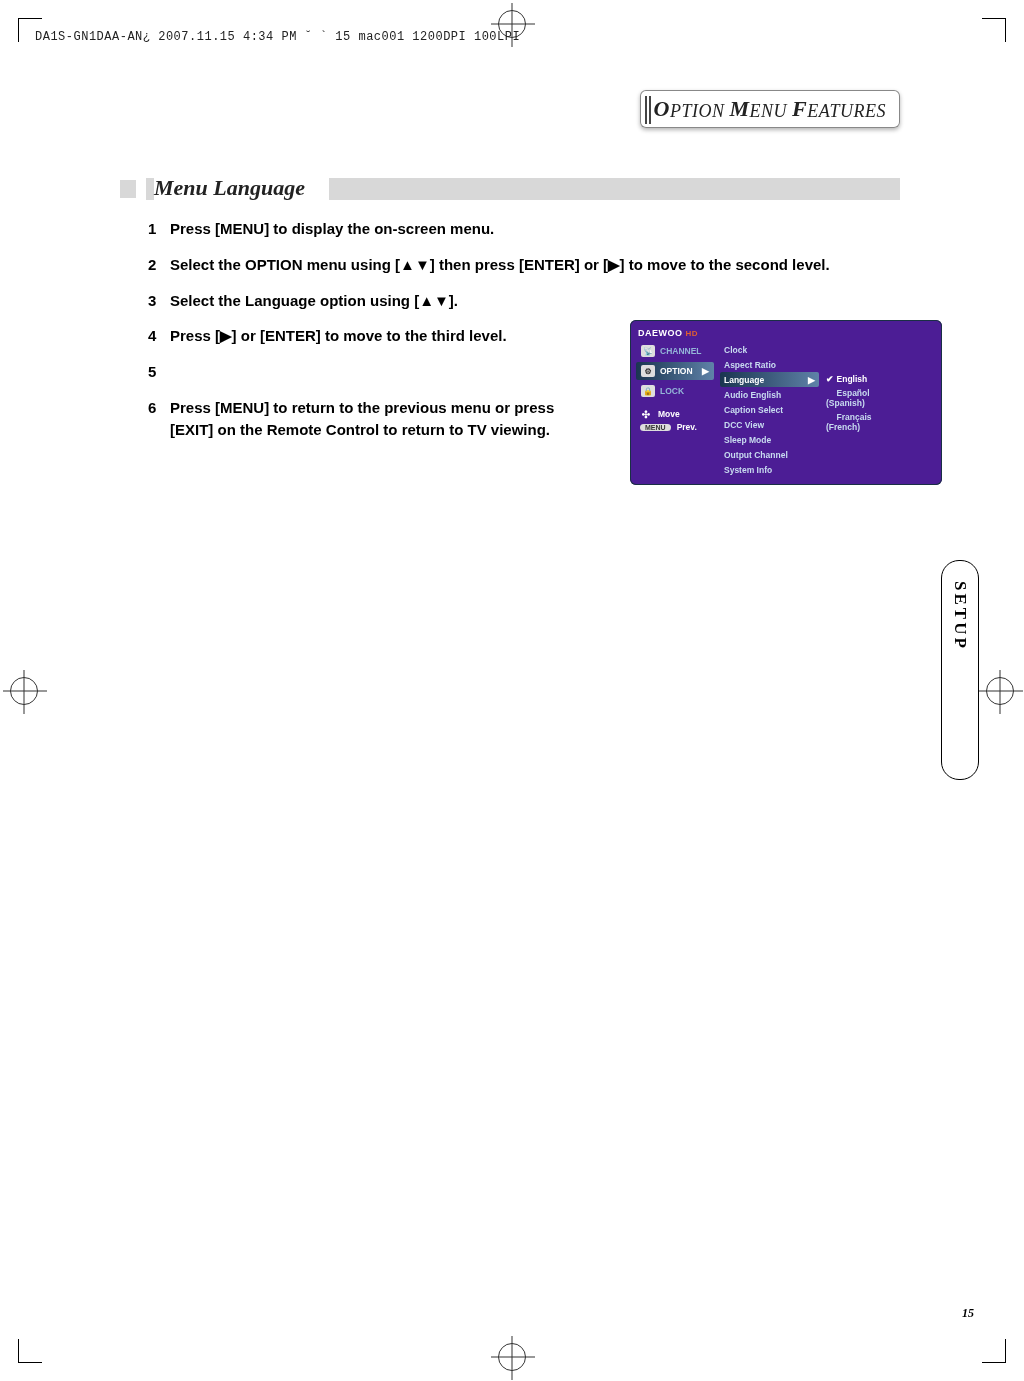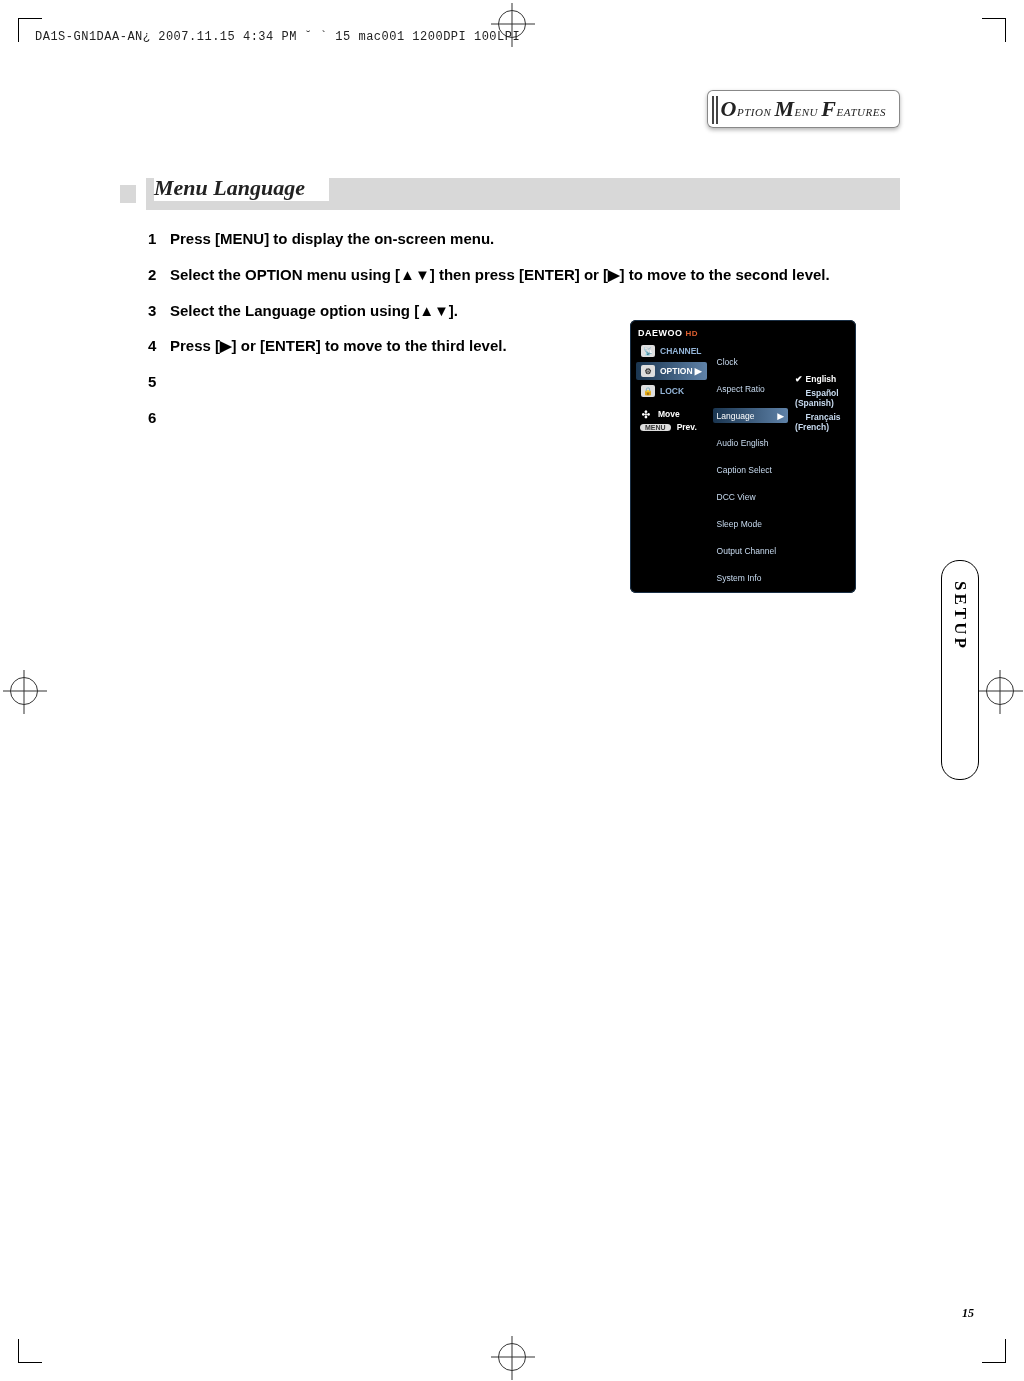--- a/index.html
+++ b/index.html
@@ -76,38 +76,38 @@
     box-shadow: 0 2px 4px rgba(0,0,0,0.3), inset 0 0 0 1px #888;
   }
   .header-box::before {
     content: "";
     position: absolute;
     top: 6px; left: 5px;
     width: 2px; height: 28px;
     background: #444;
     box-shadow: 4px 0 0 #444;
   }
-  .header-caps { font-variant: small-caps; text-transform: uppercase; font-size: 11px; vertical-align: middle;}
+  .header-caps { font-variant: small-caps; text-transform: uppercase; font-size: 18px; vertical-align: middle;}
   .header-initial { font-size: 22px; font-weight: bold; }
 
   .section-row {
     display: flex;
     align-items: center;
     margin-bottom: 18px;
   }
   .section-bullet {
     width: 16px; height: 18px;
     background: #d8d8d8;
     margin-right: 10px;
     flex-shrink: 0;
   }
   .section-title {
     flex: 1;
     background: #d8d8d8;
-    height: 32px;
+    height: 22px;
     position: relative;
   }
   .section-title-text {
     position: absolute;
     top: -3px;
     left: 8px;
     font-family: Georgia, serif;
     font-style: italic;
     font-weight: bold;
     font-size: 22px;
@@ -144,22 +144,22 @@
   .step-right-col .step-text { max-width: 390px; }
 
   .screenshot-area {
     position: absolute;
     top: 230px;
     right: 0;
     width: 270px;
   }
 
   .osd {
-    width: 226px;
-    background: #000000;
+    width: 312px;
+    background: #4c1d95;
     border-radius: 6px;
     padding: 8px 6px 8px 6px;
     color: #fff;
     font-family: Arial, Helvetica, sans-serif;
     font-size: 9.5px;
     box-shadow: 0 0 0 1px #1a2f45 inset;
   }
   .osd-row { display:flex; }
   .osd-left {
     width: 78px;
@@ -205,25 +205,24 @@
   .osd-tab .tri { margin-left: auto; font-size: 9px; }
 
   .osd-mid {
     width: 105px;
     padding-left: 6px;
   }
   .osd-mid-item {
     padding: 2.5px 4px;
     font-size: 8.5px;
     color: #c8dbf0;
-    font-weight: normal;
+    font-weight: bold;
     border-radius: 2px;
     display:flex;
     align-items:center;
-    margin-top:12px;
   }
   .osd-mid-item.sel {
     background: linear-gradient(to right, #1a3550, #5f82a8);
     color: #fff;
   }
   .osd-mid-item .tri { margin-left:auto; font-size:9px; }
 
   .osd-right {
     width: 80px;
     padding-left: 4px;
@@ -341,20 +340,21 @@
     </li>
     <li class="step-right-col">
       <span class="step-num">4</span>
       <span class="step-text">Press [▶] or [ENTER] to move to the third level.</span>
     </li>
     <li class="step-right-col">
       <span class="step-num">5</span>
     </li>
     <li class="step-right-col">
       <span class="step-num">6</span>
+      <span class="step-text">Press [MENU] to return to the previous menu or press [EXIT] on the Remote Control to return to TV viewing.</span>
     </li>
   </ol>
 
   <div class="screenshot-area">
     <div class="osd">
       <div class="osd-logo">
         <span>DAEWOO</span><span class="hd">HD</span>
       </div>
       <div class="osd-row">
         <div class="osd-left">

